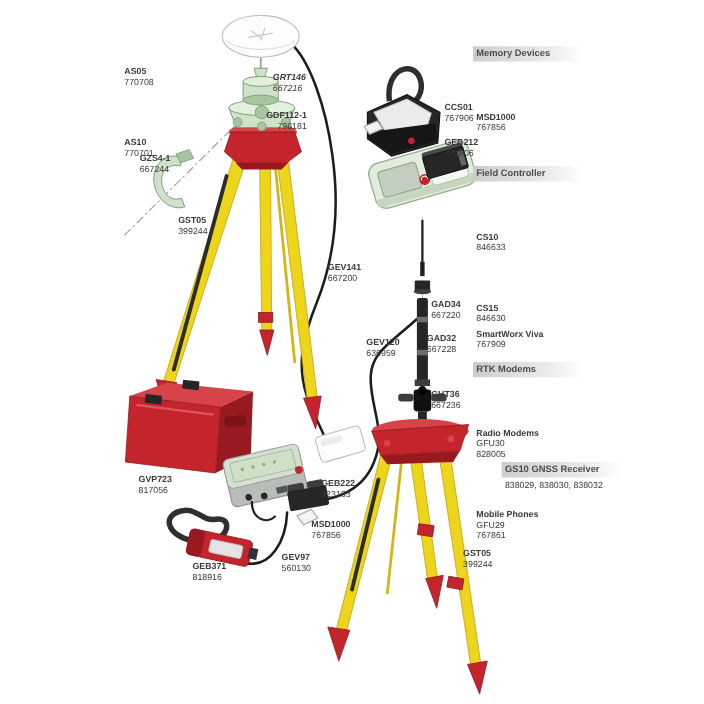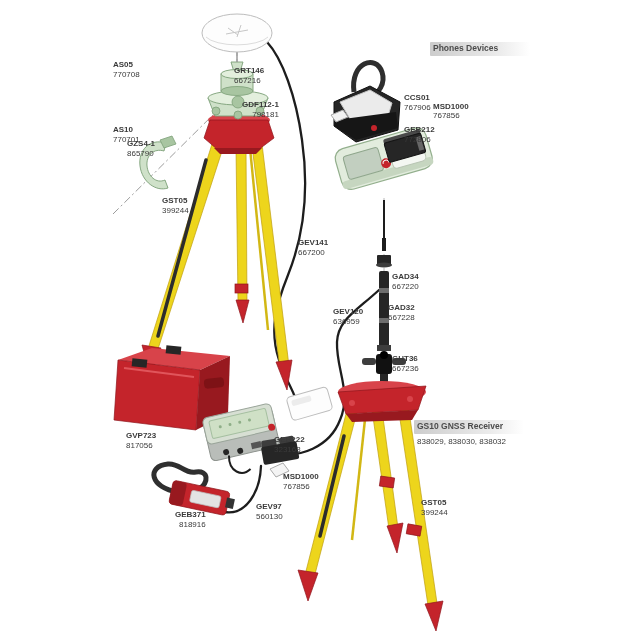--- a/index.html
+++ b/index.html
@@ -224,39 +224,57 @@
 </svg>
 
 <div id="labels">
       <div class="section" style="left: 110px; top: 14px;">
         <div class="sec-line bold">AS05</div>
         <div class="sec-line">770708</div>
         <div class="sec-line bold">AS10</div>
         <div class="sec-line">770701</div>
       </div>
       <div class="section" style="left: 430px; top: 42px;">
-        <div class="sec-header" style="width: 93px;">Phones Devices</div>
+        <div class="sec-header" style="width: 93px;">Memory Devices</div>
         <div class="sec-line bold">MSD1000</div>
         <div class="sec-line">767856</div>
       </div>
-      <div class="section" style="left: 414px; top: 420px;">
+      <div class="section" style="left: 430px; top: 151px;">
+        <div class="sec-header" style="width: 93px;">Field Controller</div>
+        <div class="sec-line bold">CS10</div>
+        <div class="sec-line">846633</div>
+        <div class="sec-line bold">CS15</div>
+        <div class="sec-line">846630</div>
+        <div class="sec-line bold" style="margin-top: 4px;">SmartWorx Viva</div>
+        <div class="sec-line">767909</div>
+      </div>
+      <div class="section" style="left: 430px; top: 329px;">
+        <div class="sec-header" style="width: 93px;">RTK Modems</div>
+        <div class="sec-line bold">Radio Modems</div>
+        <div class="sec-line">GFU30</div>
+        <div class="sec-line">828005</div>
+        <div class="sec-line bold">Mobile Phones</div>
+        <div class="sec-line">GFU29</div>
+        <div class="sec-line">767861</div>
+      </div>
+      <div class="section" style="left: 456px; top: 420px;">
         <div class="sec-header" style="width: 103px;">GS10 GNSS Receiver</div>
         <div class="sec-line" style="margin-top: 3px;">838029, 838030, 838032</div>
       </div>
-      <div class="plabel" style="left: 234px; top: 66px;">
+      <div class="plabel" style="left: 248px; top: 66px; font-style: italic;">
         <div class="pname">GRT146</div>
         <div class="pcode">667216</div>
       </div>
       <div class="plabel" style="left: 242px; top: 100px; text-align: right;">
         <div class="pname">GDF112-1</div>
         <div class="pcode">798181</div>
       </div>
       <div class="plabel" style="left: 127px; top: 139px;">
         <div class="pname">GZS4-1</div>
-        <div class="pcode">865790</div>
+        <div class="pcode">667244</div>
       </div>
       <div class="plabel" style="left: 162px; top: 196px;">
         <div class="pname">GST05</div>
         <div class="pcode">399244</div>
       </div>
       <div class="plabel" style="left: 298px; top: 238px;">
         <div class="pname">GEV141</div>
         <div class="pcode">667200</div>
       </div>
       <div class="plabel" style="left: 404px; top: 93px;">
@@ -280,33 +298,33 @@
         <div class="pcode">636959</div>
       </div>
       <div class="plabel" style="left: 392px; top: 354px;">
         <div class="pname">GHT36</div>
         <div class="pcode">667236</div>
       </div>
       <div class="plabel" style="left: 126px; top: 431px;">
         <div class="pname">GVP723</div>
         <div class="pcode">817056</div>
       </div>
-      <div class="plabel" style="left: 274px; top: 435px;">
+      <div class="plabel" style="left: 292px; top: 435px;">
         <div class="pname">GEB222</div>
         <div class="pcode">323163</div>
       </div>
       <div class="plabel" style="left: 283px; top: 472px;">
         <div class="pname">MSD1000</div>
         <div class="pcode">767856</div>
       </div>
       <div class="plabel" style="left: 256px; top: 502px;">
         <div class="pname">GEV97</div>
         <div class="pcode">560130</div>
       </div>
-      <div class="plabel" style="left: 175px; top: 510px; text-align: right;">
+      <div class="plabel" style="left: 175px; top: 510px;">
         <div class="pname">GEB371</div>
         <div class="pcode">818916</div>
       </div>
       <div class="plabel" style="left: 421px; top: 498px;">
         <div class="pname">GST05</div>
         <div class="pcode">399244</div>
       </div>
     </div>
 </div>
 

